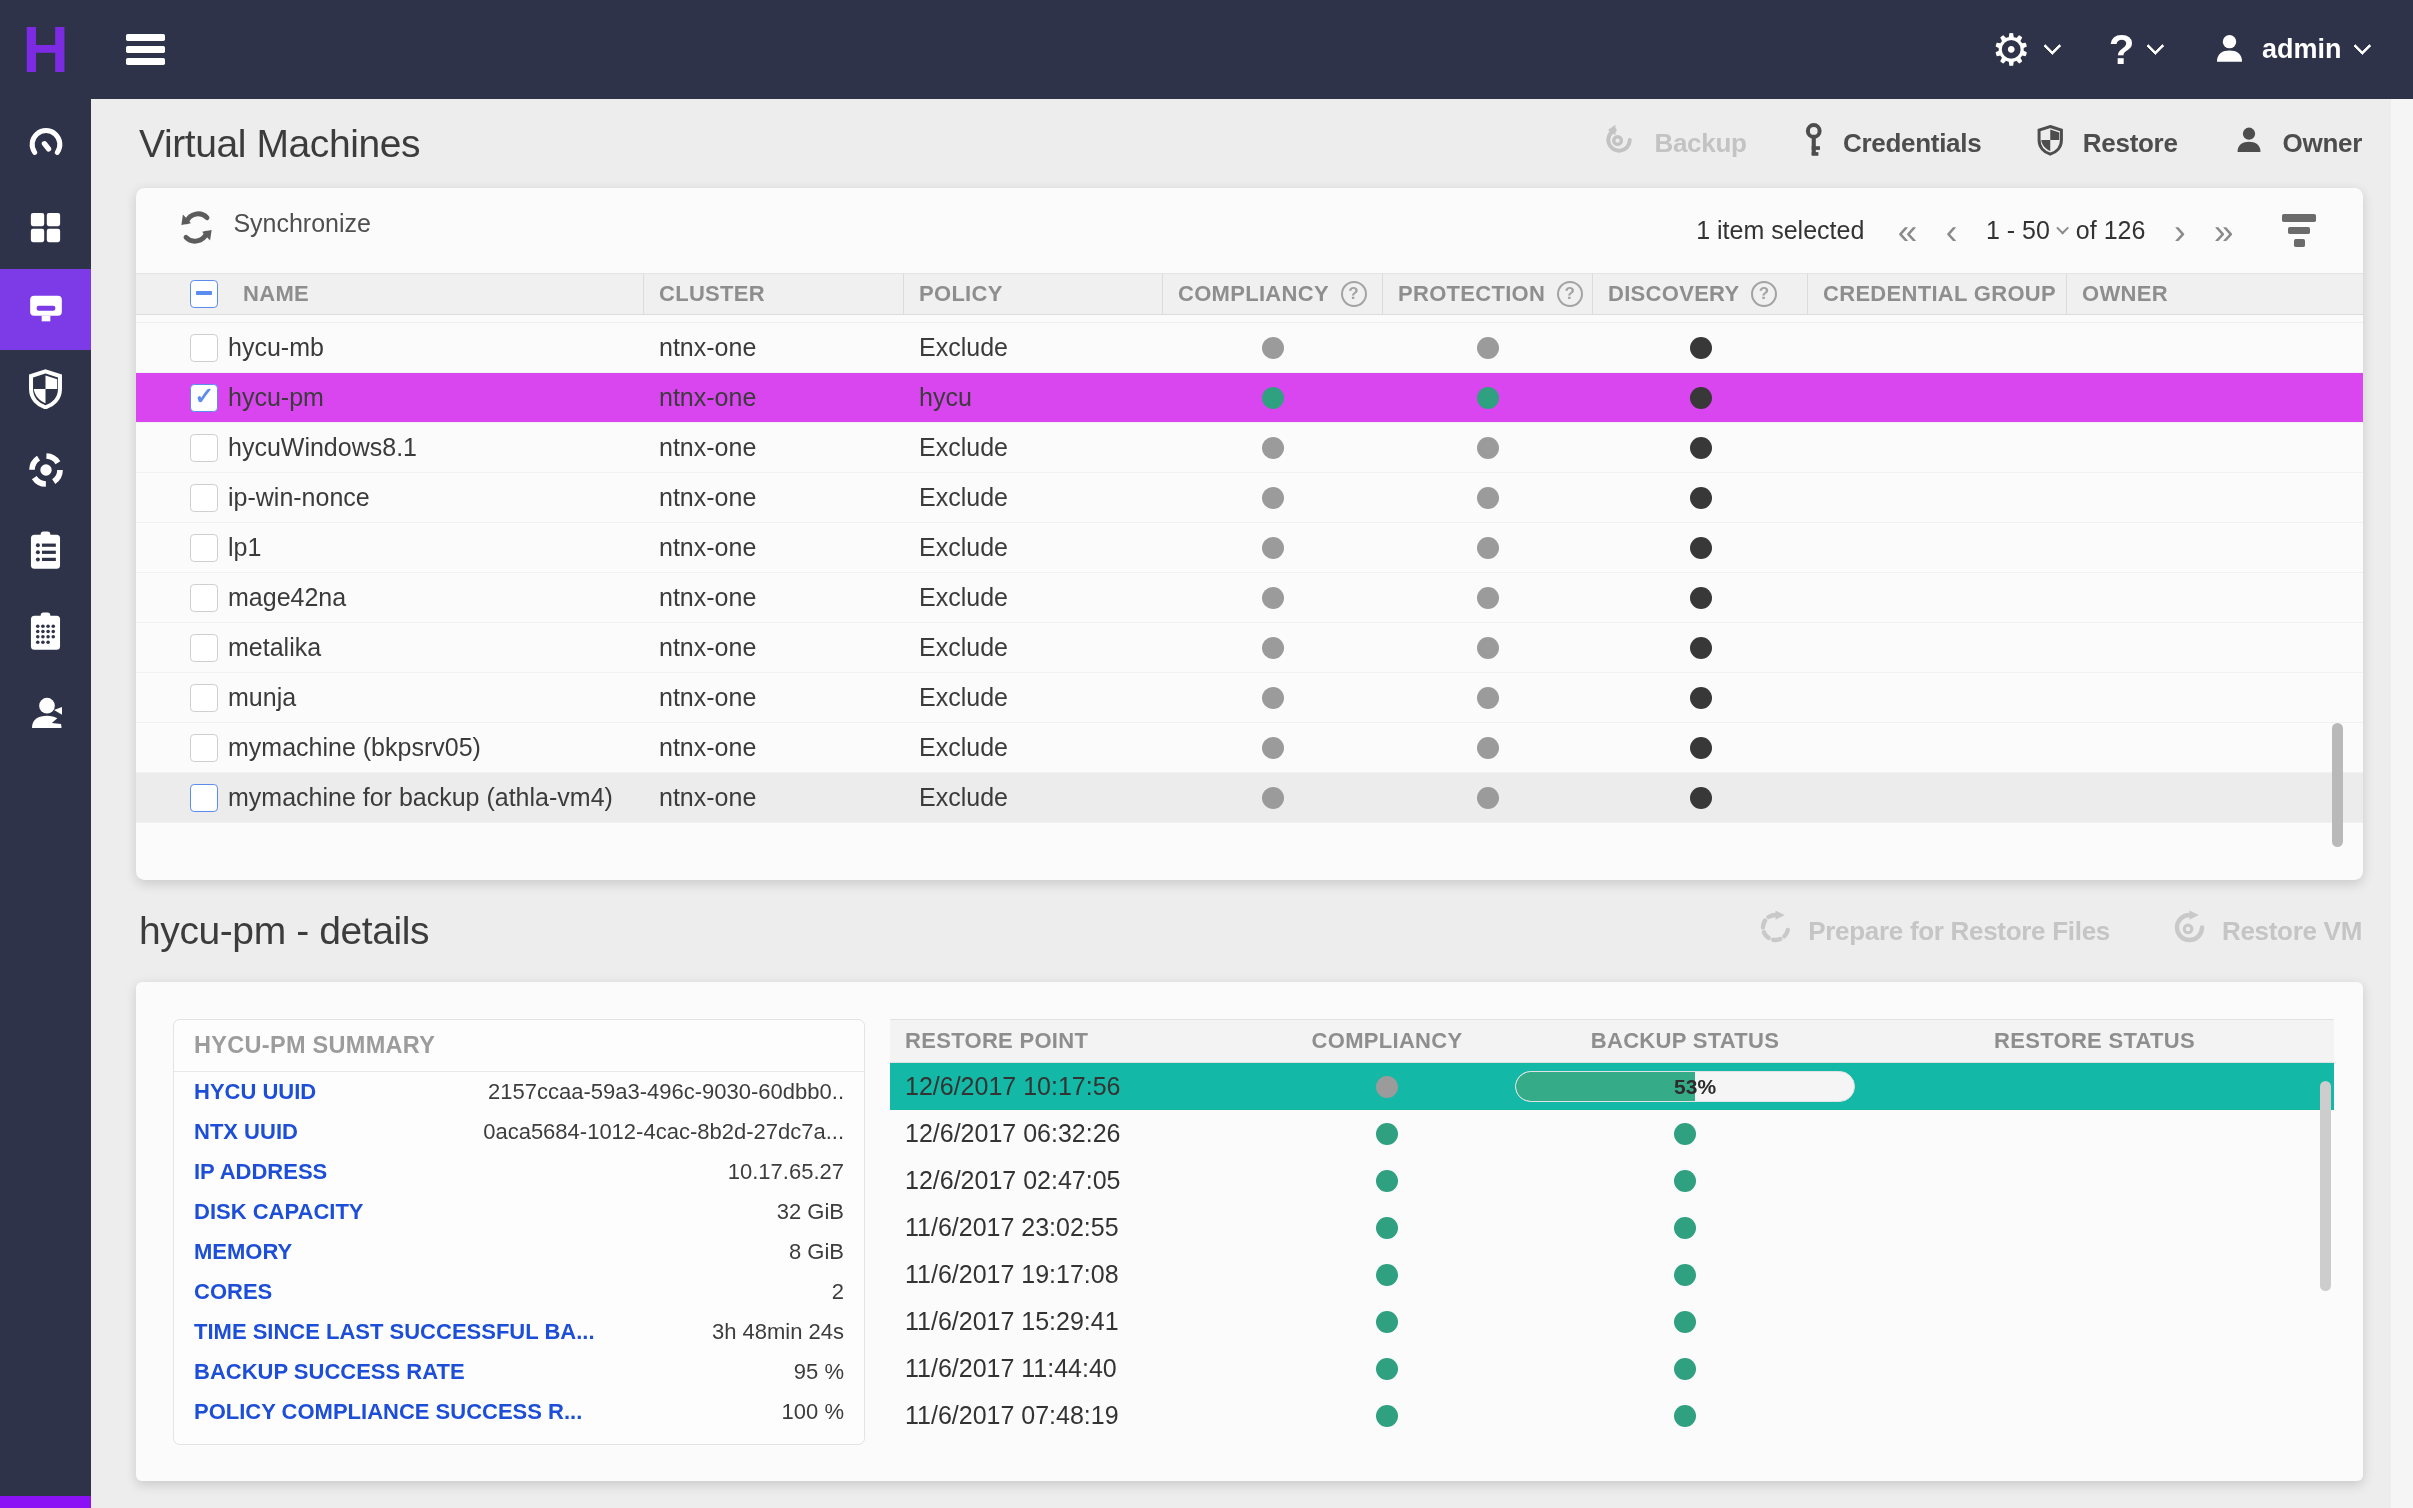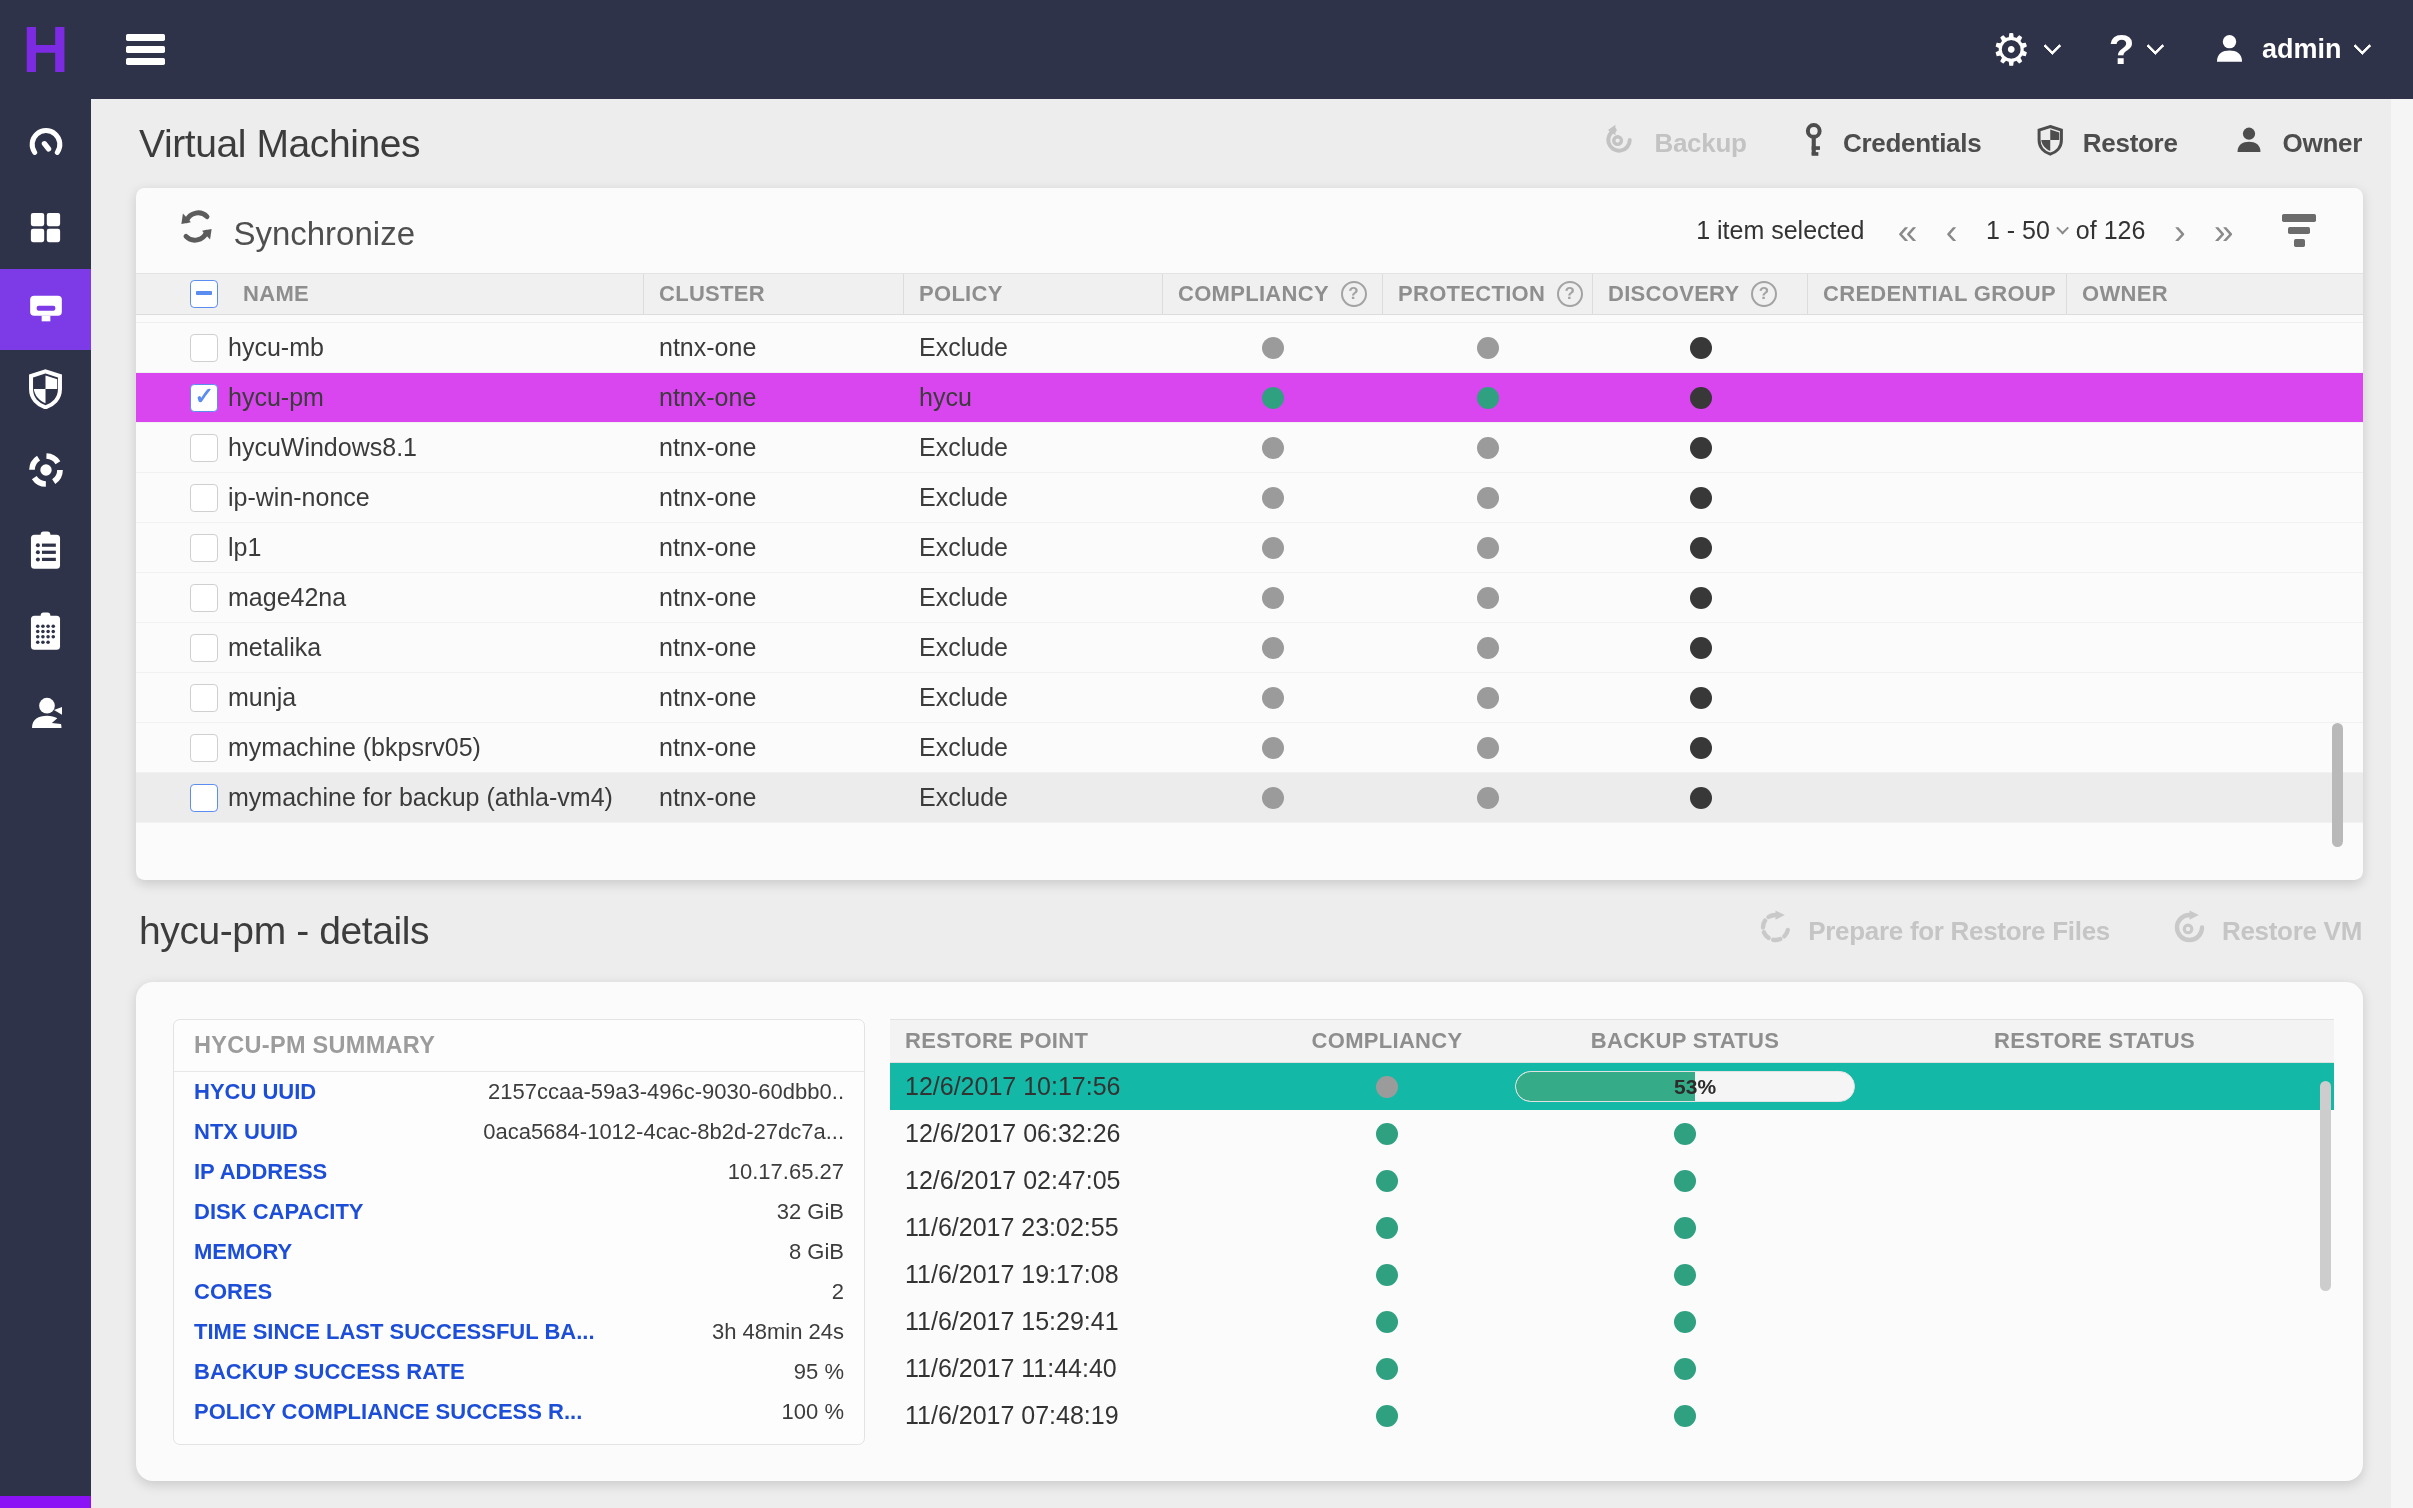--- a/index.html
+++ b/index.html
@@ -33,21 +33,21 @@
   
   .page-header { position:absolute; left:91px; top:99px; width:2323px; height:89px; display:flex; align-items:center; }
   .page-title { margin-left:48px; font-size:39px; color:#3c3c3c; letter-spacing:-0.4px; }
   .header-actions { margin-left:auto; display:flex; align-items:center; gap:55px; padding-right:52px; }
   .h-action { display:flex; align-items:center; gap:18px; font-size:26px; font-weight:600; color:#4d4d4d; cursor:pointer; letter-spacing:-0.3px; }
   .h-action[data-disabled="true"] { color:#c3c3c3; cursor:default; }
 
   
   .vm-panel { position:absolute; left:136px; top:188px; width:2227px; height:692px; background:#fbfbfb; border-radius:8.4px; box-shadow:0 3.4px 11.7px rgba(0,0,0,0.15); }
   .vm-toolbar { height:85px; display:flex; align-items:center; padding:0 47px 0 42px; }
-  .sync { display:flex; align-items:flex-end; gap:18.4px; font-size:33px; color:#4f4f4f; cursor:pointer; }
+  .sync { display:flex; align-items:flex-start; gap:18.4px; font-size:25px; color:#4f4f4f; cursor:pointer; }
   .vm-toolbar-right { margin-left:auto; display:flex; align-items:center; gap:28.5px; }
   .selection { font-size:25px; color:#333; margin-right:5px; }
   .pag-arrow { font-size:35px; color:#8a8a8a; cursor:pointer; line-height:1; }
   .pag-range { display:flex; align-items:center; gap:8.4px; font-size:25px; color:#333; cursor:pointer; }
   .chev-sm { display:inline-block; width:9.2px; height:9.2px; border-right:2.5px solid #8a8a8a; border-bottom:2.5px solid #8a8a8a; transform:rotate(45deg) translate(-1.7px,-1.7px); }
   .filter-icon { margin-left:20px; cursor:pointer; display:flex; flex-direction:column; align-items:center; gap:5px; }
   .filter-icon i { display:block; height:7.5px; border-radius:1.7px; background:#6b6b6b; }
   .filter-icon i:nth-child(1){width:34px;} .filter-icon i:nth-child(2){width:22.6px;} .filter-icon i:nth-child(3){width:11px;}
 
   .grid-cols { display:grid; grid-template-columns:508px 260px 259px 220px 210px 215px 259px 1fr; }
@@ -79,21 +79,21 @@
 
   .vm-scroll { position:absolute; right:20px; top:535px; width:11px; height:124px; background:#b9b9b9; border-radius:5.9px; }
 
   
   .details-header { position:absolute; left:91px; top:880px; width:2323px; height:102px; display:flex; align-items:center; }
   .details-title { margin-left:48px; font-size:39px; color:#3c3c3c; letter-spacing:-0.4px; }
   .details-actions { margin-left:auto; display:flex; align-items:center; gap:62px; padding-right:52px; }
   .d-action { display:flex; align-items:center; gap:15px; font-size:26px; font-weight:600; color:#c5c5c5; cursor:default; letter-spacing:-0.3px; }
 
   
-  .details-panel { position:absolute; left:136px; top:982px; width:2227px; height:499px; background:#fbfbfb; border-radius:17px; box-shadow:0 3.4px 11.7px rgba(0,0,0,0.15); }
+  .details-panel { position:absolute; left:136px; top:982px; width:2227px; height:499px; background:#fbfbfb; border-radius:6px; box-shadow:0 3.4px 11.7px rgba(0,0,0,0.15); }
   .summary-card { position:absolute; left:37px; top:37px; width:692px; height:426px; background:#fdfdfd; border:1.7px solid #e3e3e3; border-radius:6.7px; }
   .sum-head { height:52px; display:flex; align-items:center; padding:0 20px; font-size:23.5px; font-weight:bold; color:#9c9c9c; border-bottom:1.7px solid #e8e8e8; letter-spacing:0.3px; }
   .sum-row { height:40px; display:flex; align-items:center; justify-content:space-between; padding:0 20px; font-size:22px; }
   .sum-label { font-weight:bold; color:#1d4ed8; }
   .sum-value { color:#3d3d3d; }
 
   .rp-table { position:absolute; left:754px; top:37px; width:1444px; height:426px; }
   .rp-cols { display:grid; grid-template-columns:369px 256px 340px 1fr; }
   .rp-head { height:44px; align-items:center; background:#f3f3f3; border-top:1.7px solid #e2e2e2; border-bottom:1.7px solid #e0e0e0; font-size:22px; font-weight:bold; color:#8e8e8e; letter-spacing:0.3px; }
   .rp-head > div { text-align:center; }

